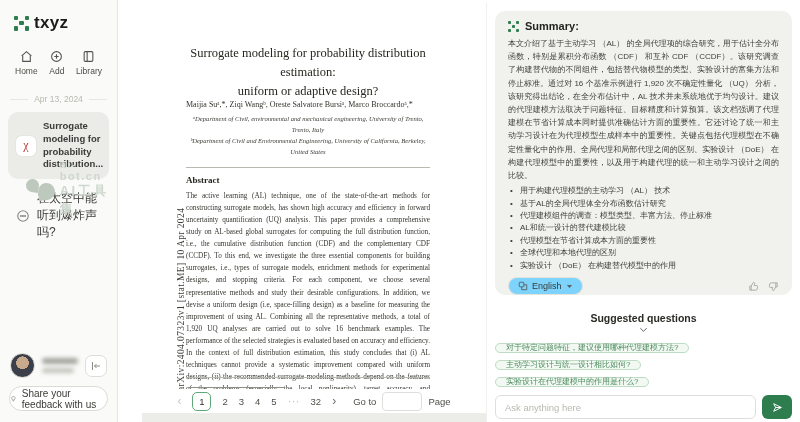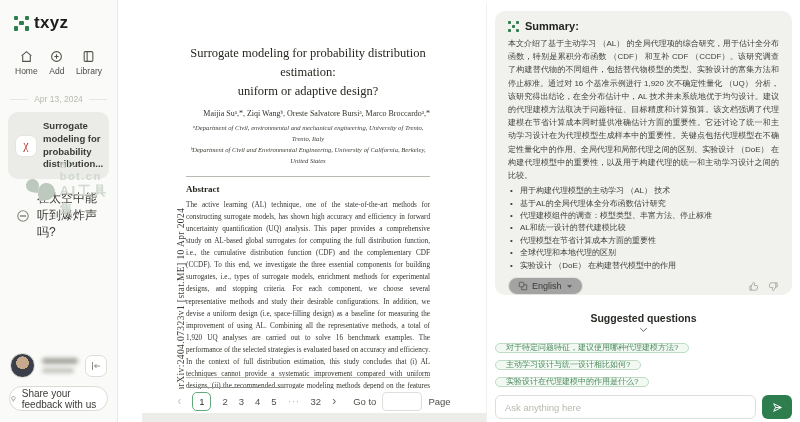--- a/index.html
+++ b/index.html
@@ -60,21 +60,21 @@
                   border:1px solid #dcdcd6; border-radius:13px; background:#fff;
                   display:flex; align-items:center; justify-content:center; gap:5px;
                   font-size:10px; color:#3b3b37; cursor:pointer; }
   .feedback-btn svg { width:10px; height:10px; stroke:#6d6d66; }
 
   
   .paper-col { position:absolute; left:142px; top:0; width:344px; height:100%; background:#fff; }
   .paper-inner { position:absolute; left:44px; right:56px; top:0;
                  font-family:"Liberation Serif", "DejaVu Serif", serif; color:#2b2b28; }
   .p-title { margin-top:44px; text-align:center; font-size:12.5px; line-height:1.5; color:#26261f; }
-  .p-authors { margin-top:9px; text-align:right; font-size:8px; color:#33332d; }
+  .p-authors { text-align:left; font-size:8px; color:#33332d; }
   .p-affils { margin-top:5px; text-align:center; font-style:italic; font-size:6.6px;
               line-height:1.65; color:#3b3b35; }
   .p-rule { margin-top:9px; height:1px; background:#b9b9b2; }
   .p-absheading { margin-top:7px; font-weight:700; font-size:9px; color:#26261f; }
   .p-abstract { margin-top:5px; font-size:7.2px; line-height:12.1px; text-align:justify;
                 color:#33332d; max-height:234px; overflow:hidden; }
   .p-abstract .kw-label { font-style:italic; }
   .rule-long { position:absolute; left:44px; right:56px; top:377px; height:1px; background:#b9b9b2; }
   .rule-foot { position:absolute; left:46px; top:387px; width:97px; height:1px; background:#8f8f88; }
 
@@ -104,21 +104,21 @@
                   padding:9px 13px 8px 13px; max-height:284px; overflow:hidden; }
   .sum-head { display:flex; align-items:center; gap:6px; font-size:11px; font-weight:700;
               color:#23231f; margin-bottom:5px; }
   .sum-head .logo-mark { width:11px; height:11px; }
   .sum-para { font-size:8px; line-height:13.2px; color:#3e3e39; text-align:justify; }
   .sum-bullets { list-style:none; margin-top:3px; }
   .sum-bullets li { position:relative; padding-left:12px; font-size:8px; line-height:12.4px;
                     color:#3e3e39; }
   .sum-bullets li::before { content:"•"; position:absolute; left:2px; color:#3e3e39; }
   .sum-foot { display:flex; align-items:center; justify-content:space-between; margin-top:5px; }
-  .lang-pill { display:flex; align-items:center; gap:4px; background:#a3a3a3;
+  .lang-pill { display:flex; align-items:center; gap:4px; background:#7dd3fc;
                border:1px solid #e4e4de; border-radius:12px; padding:3px 9px;
                font-size:9px; color:#3a3a35; cursor:pointer; }
   .lang-pill svg { width:10px; height:10px; stroke:#55554f; }
   .fb-icons { display:flex; gap:9px; }
   .fb-icons svg { width:11px; height:11px; stroke:#a8a8a0; cursor:pointer; }
 
   .qa-section { position:absolute; left:8px; right:8px; bottom:6px; }
   .sq-header { display:flex; align-items:center; justify-content:space-between;
                font-size:10.5px; font-weight:700; color:#2a2a26; margin-bottom:8px;
                padding:0 2px;flex-direction:column; }

